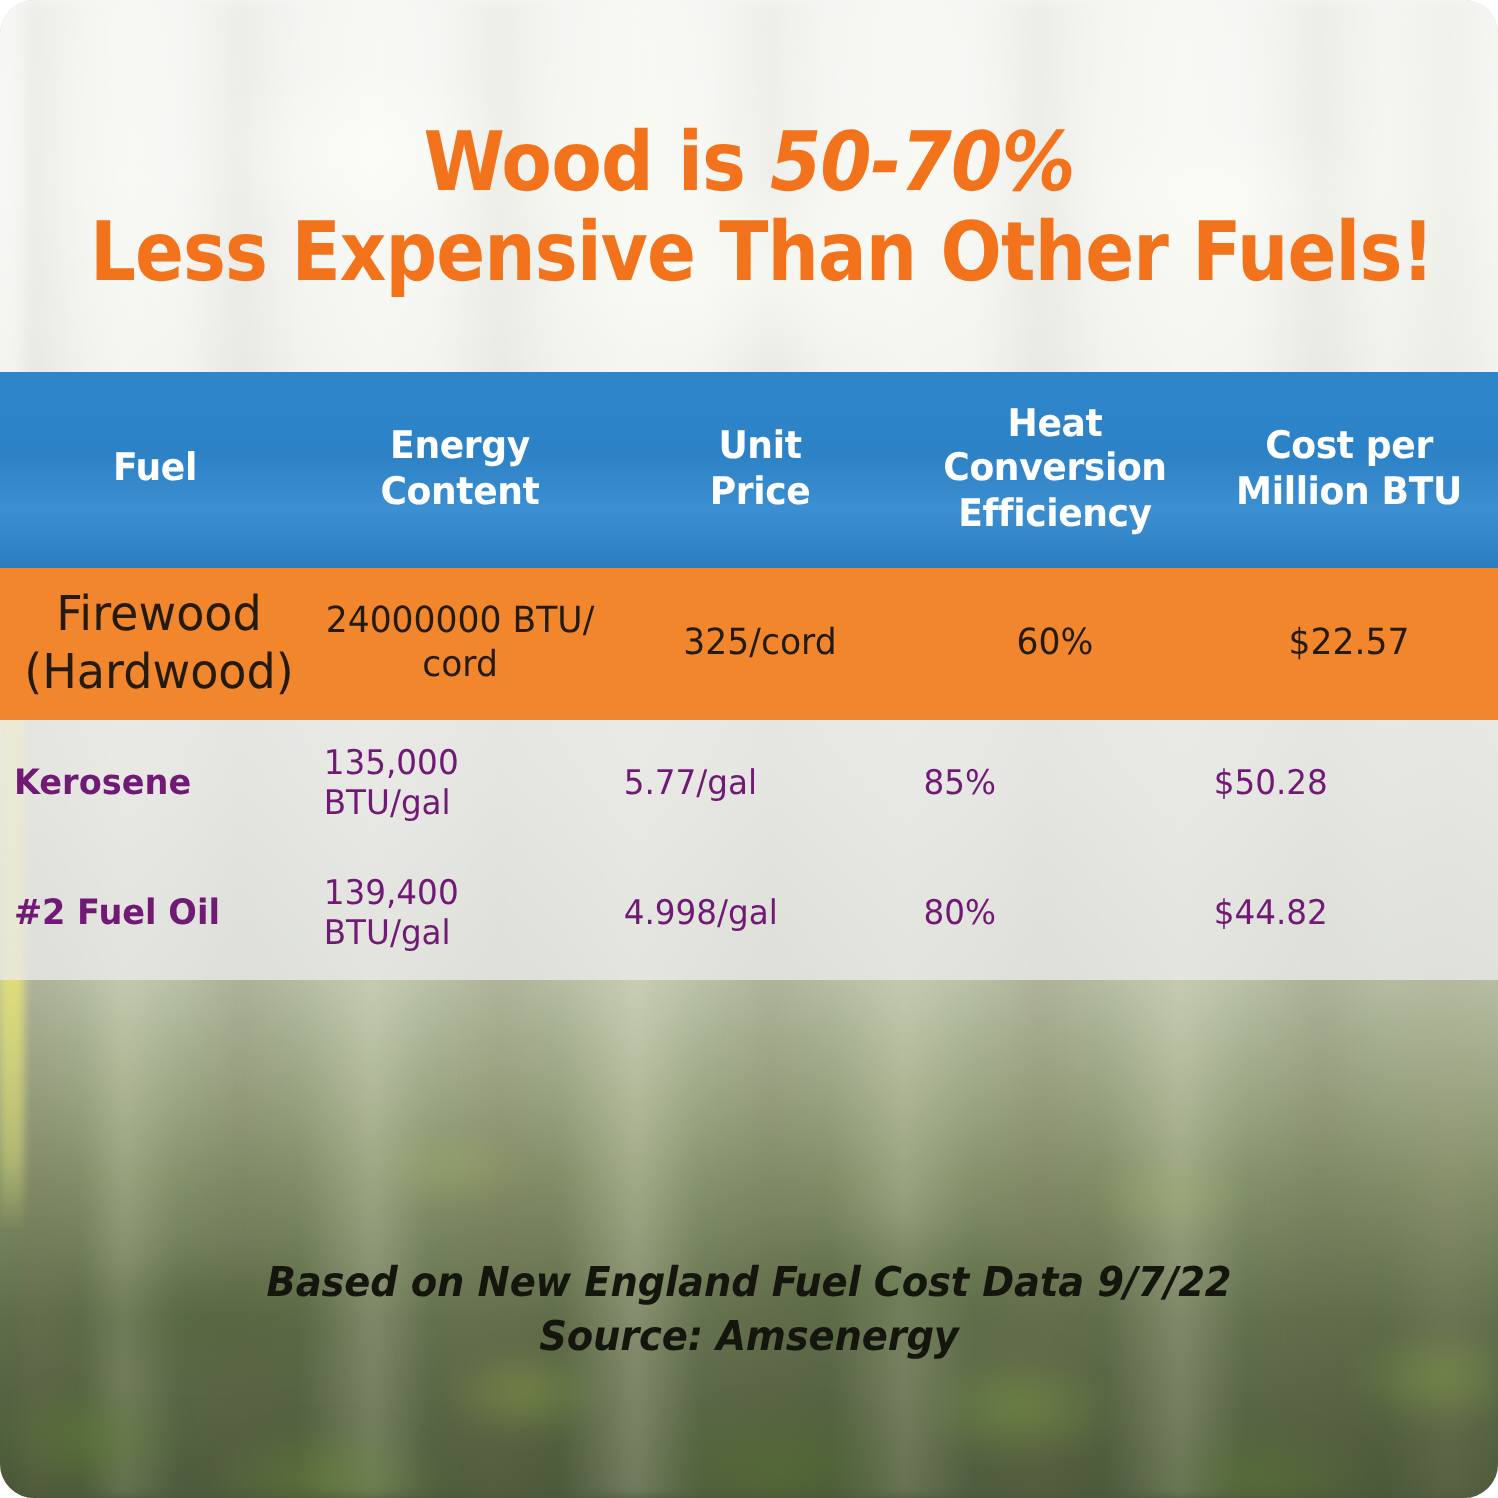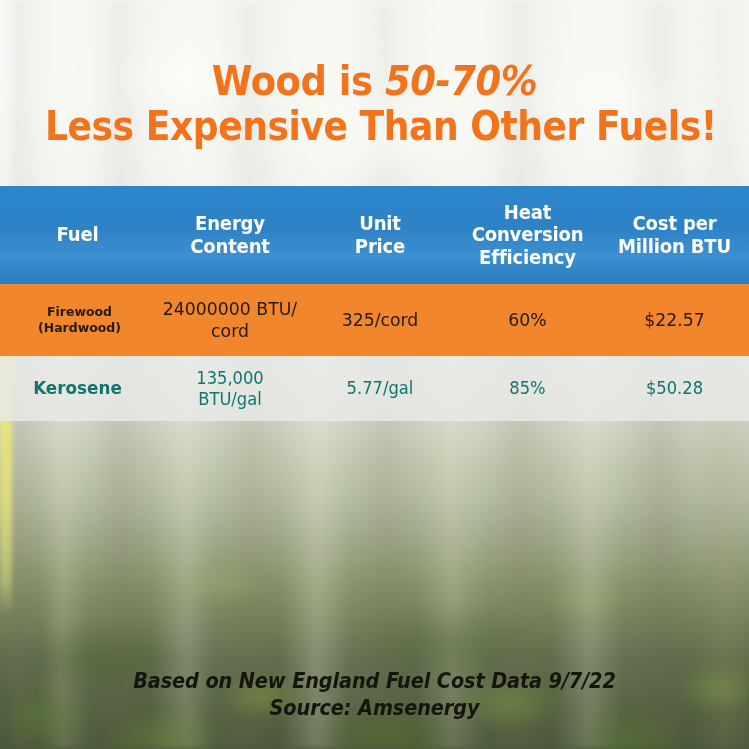--- a/index.html
+++ b/index.html
@@ -11,20 +11,21 @@
     overflow: hidden;
     font-family: "Liberation Sans", sans-serif;
   }
 
   #poster {
     position: relative;
     width: 749px;
     height: 749px;
     overflow: hidden;
     background: #cfd3c8;
+    border-radius: 17px;
   }
 
   
   .bg-layer {
     position: absolute;
     inset: 0;
     z-index: 0;
   }
   .bg-base {
     background:
@@ -165,56 +166,55 @@
     height: 98px;
     vertical-align: middle;
     text-align: center;
     box-sizing: border-box;
     letter-spacing: -0.2px;
   }
   thead th .hdr-inner { display: block; transform: scaleX(0.95); }
 
   tbody tr.row-normal td {
     background: rgba(234,234,232,0.80);
-    color: #0f766e;
+    color: #701a75;
     font-size: 17px;
     line-height: 1.18;
     padding: 8px 4px;
     height: 65px;
     vertical-align: middle;
-    text-align: center;
     box-sizing: border-box;
   }
   tbody tr.row-normal td.col-fuel {
     font-weight: bold;
     font-size: 17.5px;
   }
   tbody tr.row-highlight td {
     background: #f2862c;
     color: #231a10;
     font-size: 18px;
     line-height: 1.2;
     padding: 9px 4px;
     height: 72px;
     vertical-align: middle;
     text-align: center;
     box-sizing: border-box;
   }
   tbody tr.row-highlight td.col-fuel {
-    font-weight: bold;
-    font-size: 13px;
+    font-weight: normal;
+    font-size: 24px;
   }
   tbody tr.row-highlight td:first-child { padding-left: 8px; }
 
   td .cell-inner { display: block; transform: scaleX(0.96); }
 
   
   .footer {
     position: absolute;
-    top: 668px;
+    top: 628px;
     left: 0;
     width: 749px;
     z-index: 3;
     text-align: center;
     color: #14160e;
     font-family: "DejaVu Sans", sans-serif;
     font-style: italic;
     font-weight: bold;
     font-size: 20.5px;
     line-height: 1.32;
@@ -305,20 +305,38 @@
             <span class="cell-inner">5.77/gal</span>
           </td>
           <td>
             <span class="cell-inner">85%</span>
           </td>
           <td>
             <span class="cell-inner">$50.28</span>
           </td>
         </tr>
 
+        <tr class="row-normal">
+          <td class="col-fuel">
+            <span class="cell-inner">#2 Fuel Oil</span>
+          </td>
+          <td>
+            <span class="cell-inner">139,400</span>
+            <span class="cell-inner">BTU/gal</span>
+          </td>
+          <td>
+            <span class="cell-inner">4.998/gal</span>
+          </td>
+          <td>
+            <span class="cell-inner">80%</span>
+          </td>
+          <td>
+            <span class="cell-inner">$44.82</span>
+          </td>
+        </tr>
 
 
 
       </tbody>
     </table>
   </div>
 
   <div class="footer">
     <div>Based on New England Fuel Cost Data 9/7/22</div>
     <div>Source: Amsenergy</div>

